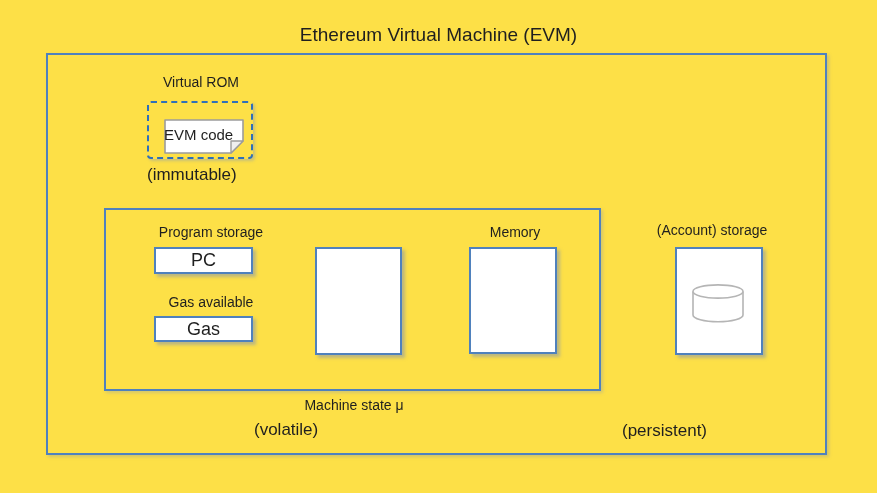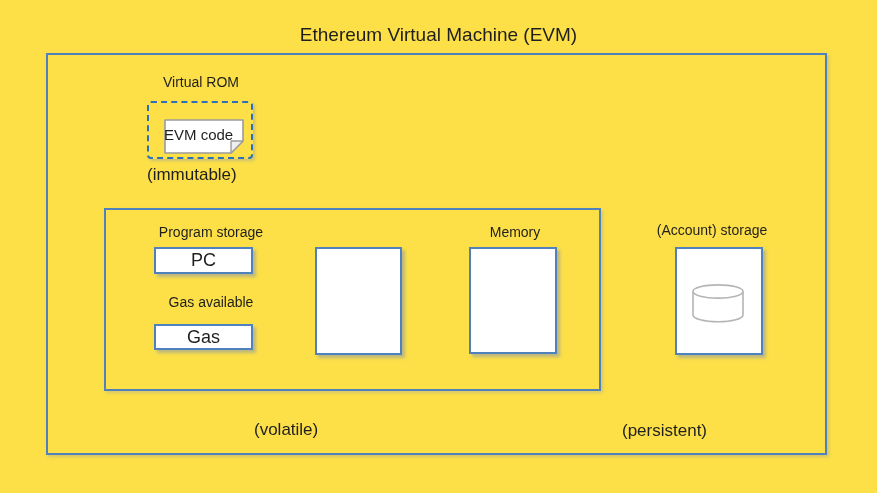--- a/index.html
+++ b/index.html
@@ -54,21 +54,21 @@
   .blue-cell{
     border:2px solid #4f81bd;
     background:#ffffff;
     box-shadow:3px 3px 3px rgba(135,150,175,0.55);
     text-align:center;
     font-size:18px;
   }
   .pc-label{left:35px;top:14px;width:140px;}
   .pc-box{left:48px;top:37px;width:95px;height:23px;line-height:23px;}
   .gas-label{left:35px;top:84px;width:140px;}
-  .gas-box{left:48px;top:106px;width:95px;height:22px;line-height:22px;margin-top:8px;}
+  .gas-box{left:48px;top:106px;width:95px;height:22px;line-height:22px;}
   .stack-label{left:183px;top:14px;width:140px;}
   .stack-box{left:209px;top:37px;width:83px;height:104px;}
   .memory-label{left:339px;top:14px;width:140px;}
   .memory-box{left:363px;top:37px;width:84px;height:103px;}
 
   
   .storage-label{left:632px;top:222px;width:160px;}
   .storage-box{left:675px;top:247px;width:84px;height:104px;}
   .cylinder{left:15px;top:35px;}
 
@@ -118,17 +118,18 @@
 
   <div class="abs lbl storage-label">(Account) storage</div>
 
   <div class="abs blue-cell storage-box">
     <svg class="abs cylinder" width="52" height="39" viewBox="0 0 52 39">
       <path d="M1,7.5 L1,31 A25,6.8 0 0 0 51,31 L51,7.5" fill="#ffffff" stroke="#b5b5b5" stroke-width="1.6"></path>
       <ellipse cx="26" cy="7.5" rx="25" ry="6.6" fill="#ffffff" stroke="#b5b5b5" stroke-width="1.6"></ellipse>
     </svg>
   </div>
 
+  <div class="abs lbl machine-caption">Machine state μ</div>
   <div class="abs lbl-sm volatile-caption">(volatile)</div>
 
   <div class="abs lbl-sm persistent-caption">(persistent)</div>
 
 </div>
 
 </body></html>

